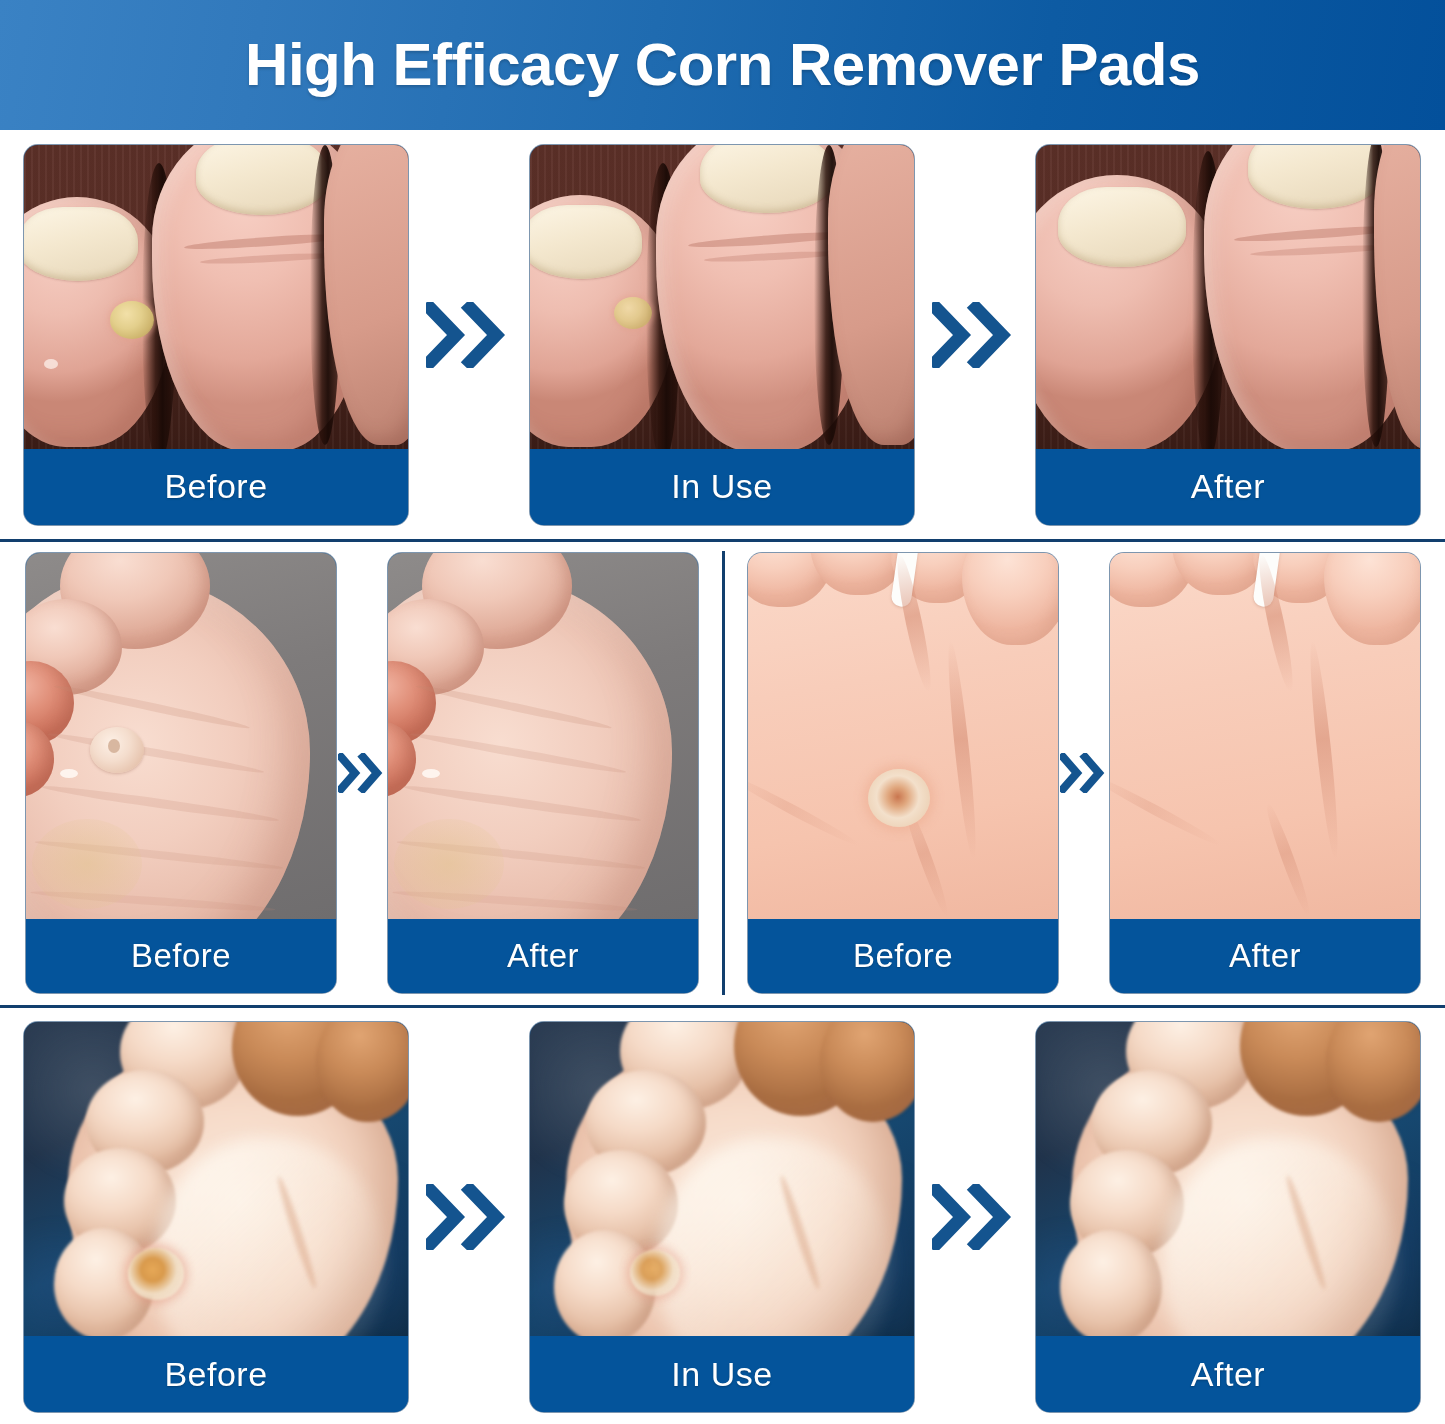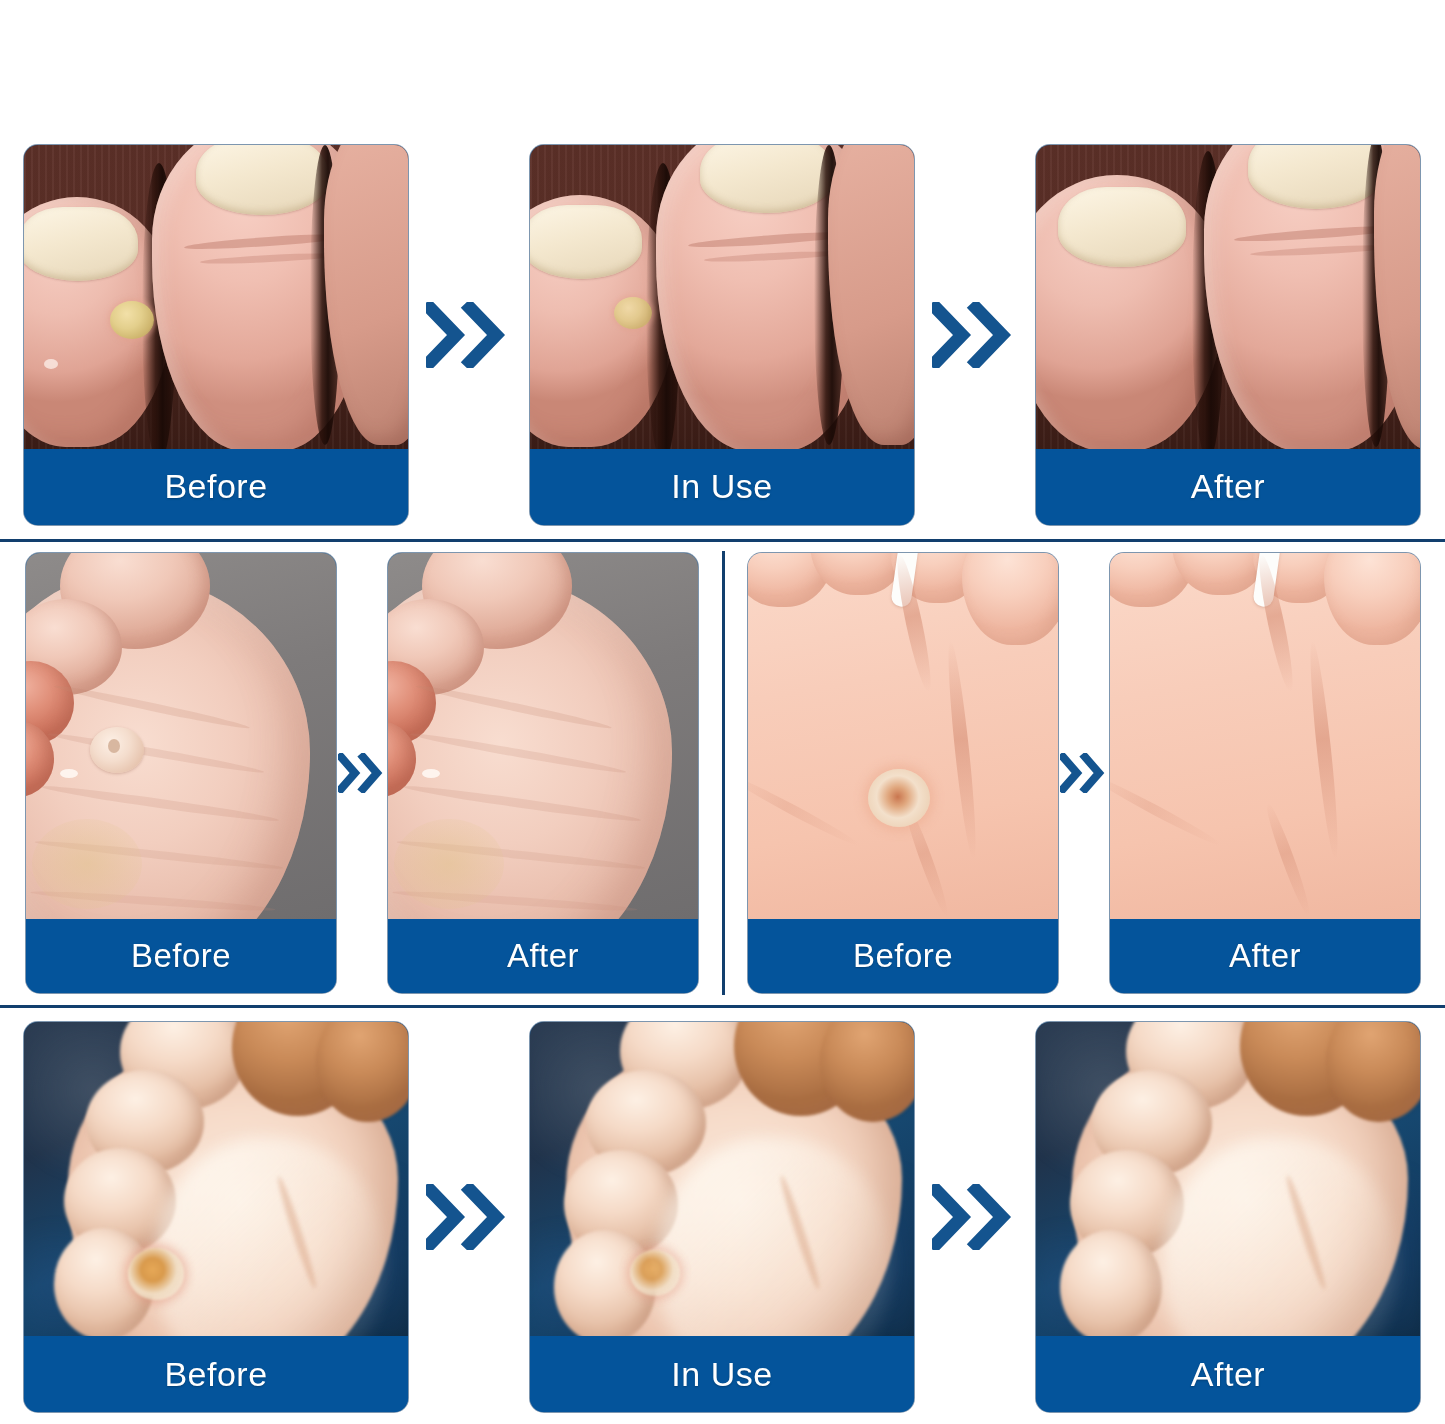--- a/index.html
+++ b/index.html
@@ -241,20 +241,23 @@
     background:rgba(210,150,115,0.40);
     border-radius:50%;
     filter:blur(2px);
   }
 </style>
 </head>
 <body>
 
 <div id="page">
 
+  <div class="header">
+    <div class="header-title">High Efficacy Corn Remover Pads</div>
+  </div>
 
   <div class="row" id="row1">
 
     <div class="cell" style="left:24px; width:384px;">
       <div class="card" style="width:384px; height:380px;">
         <div class="photo">
           <div class="ph toe-scene">
             <div class="wood-grain"></div>
             <div class="toe-small" style="left:-42px; top:52px;  width:190px; height:250px;"></div>
             <div class="nail" style="left:-6px;  top:62px;  width:120px; height:74px;"></div>

